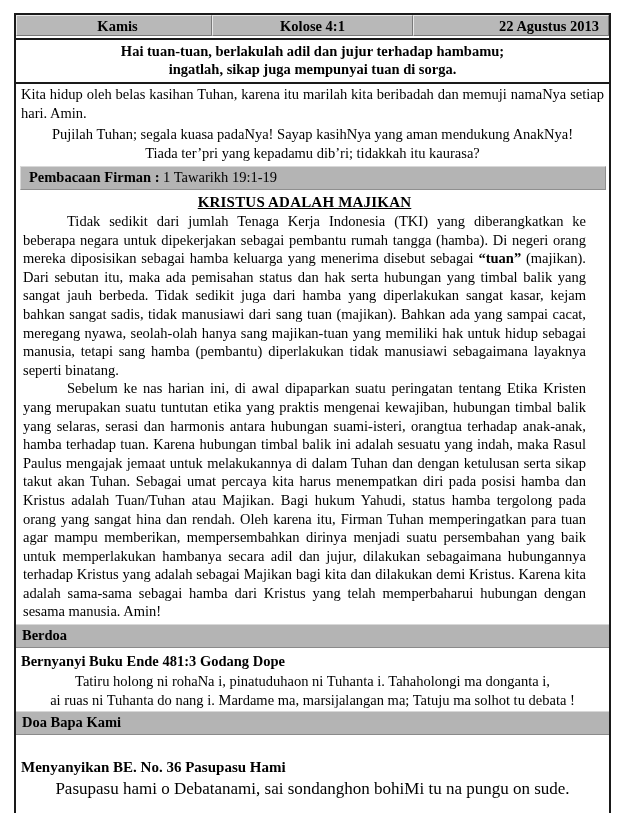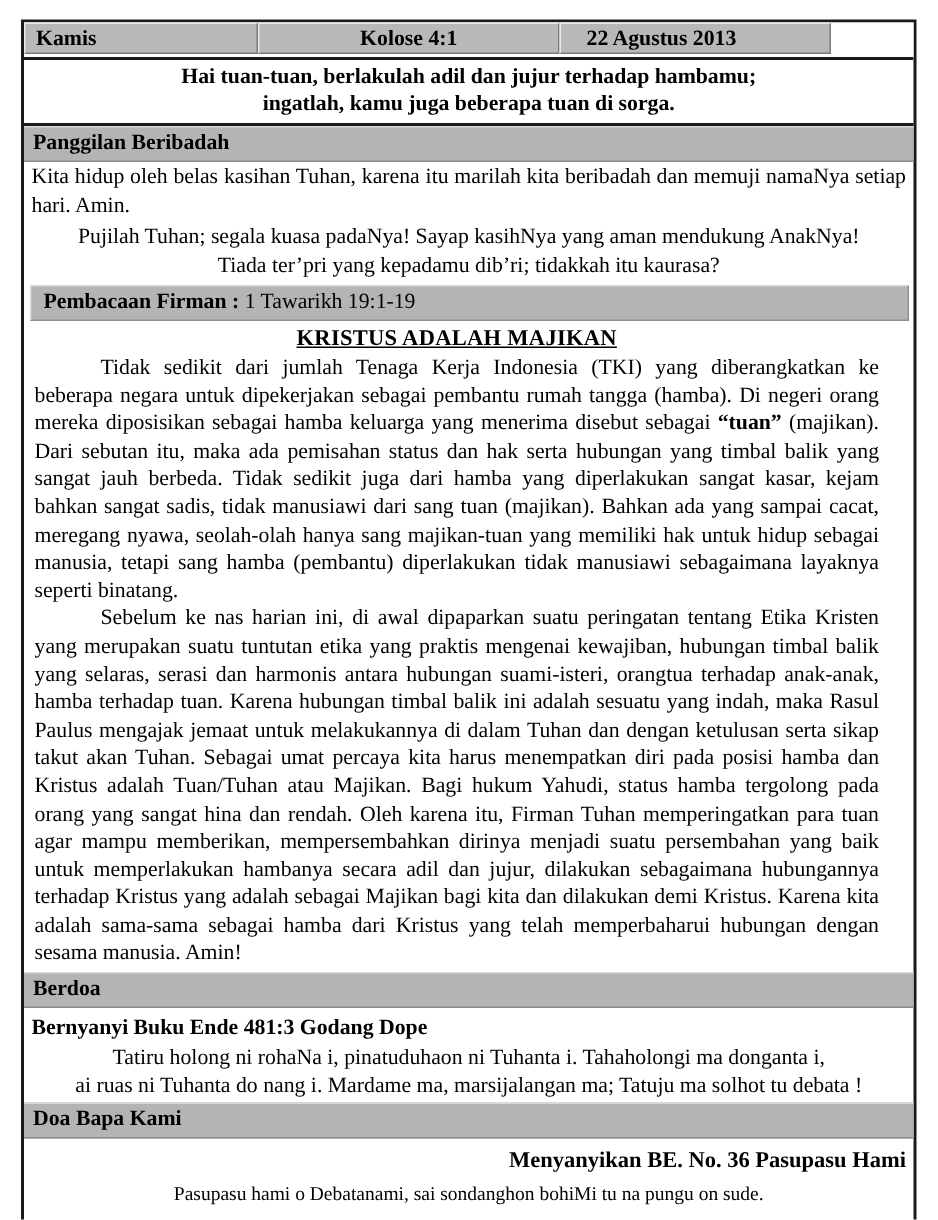--- a/index.html
+++ b/index.html
@@ -45,23 +45,23 @@
     line-height: 21px;
     height: 21px;
     box-sizing: border-box;
     border-top: 1px solid #e8e8e8;
     border-left: 1px solid #e8e8e8;
     border-bottom: 1px solid #7a7a7a;
     border-right: 1px solid #7a7a7a;
     overflow: hidden;
     white-space: nowrap;
   }
-  .hdr-day   { width: 156px; padding-left: 7px; text-align: left; }
+  .hdr-day   { width: 196px; padding-left: 7px; text-align: center; }
   .hdr-ref   { width: 201px; text-align: center; }
-  .hdr-date  { width: 181px; padding-right: 9px; text-align: left; padding-left: 17px; }
+  .hdr-date  { width: 196px; padding-right: 9px; text-align: right; padding-left: 17px; }
 
   
   .verse {
     border-bottom: 2px solid #1a1a1a;
     text-align: center;
     font-weight: bold;
     font-size: 14.5px;
     line-height: 17.5px;
     padding: 3px 6px 4px 6px;
   }
@@ -118,29 +118,29 @@
   .sermon p {
     margin: 0;
     font-size: 14.5px;
     line-height: 18.6px;
     text-align: justify;
     text-justify: inter-word;
     text-indent: 44px;
   }
 
   .center-title {
-    text-align: right;
+    text-align: left;
     font-weight: bold;
     font-size: 15px;
     line-height: 20px;
-    padding: 5px 5px 1px 5px;
+    padding: 22px 5px 1px 5px;
   }
   .center-line {
     text-align: center;
-    font-size: 13px;
+    font-size: 17px;
     line-height: 19px;
     padding: 1px 5px 0 5px;
   }
 
   .tail-space { height: 26px; }
   .ital { font-weight: bold; }
 </style>
 </head>
 <body>
 
@@ -149,24 +149,23 @@
   <div class="sheet">
 
     <div class="hdr-row">
       <div class="hdr-cell hdr-day">Kamis</div>
       <div class="hdr-cell hdr-ref">Kolose 4:1</div>
       <div class="hdr-cell hdr-date">22 Agustus 2013</div>
     </div>
 
     <div class="verse">
       <div>Hai tuan-tuan, berlakulah adil dan jujur terhadap hambamu;</div>
-      <div>ingatlah, kamu juga beberapa tuan di sorga.</div>
+      <div>ingatlah, sikap juga mempunyai tuan di sorga.</div>
     </div>
 
-    <div class="band">Panggilan Beribadah</div>
     <div class="body-text">Kita hidup oleh belas kasihan Tuhan, karena itu marilah kita beribadah dan memuji namaNya setiap hari. Amin.</div>
 
     <div class="body-text nojust">
       <div>Pujilah Tuhan; segala kuasa padaNya! Sayap kasihNya yang aman mendukung AnakNya!</div>
       <div>Tiada ter’pri yang kepadamu dib’ri; tidakkah itu kaurasa?</div>
     </div>
 
     <div class="band band-inset">
       <span>Pembacaan Firman :</span>
       <span class="band-sub">1 Tawarikh 19:1-19</span>

